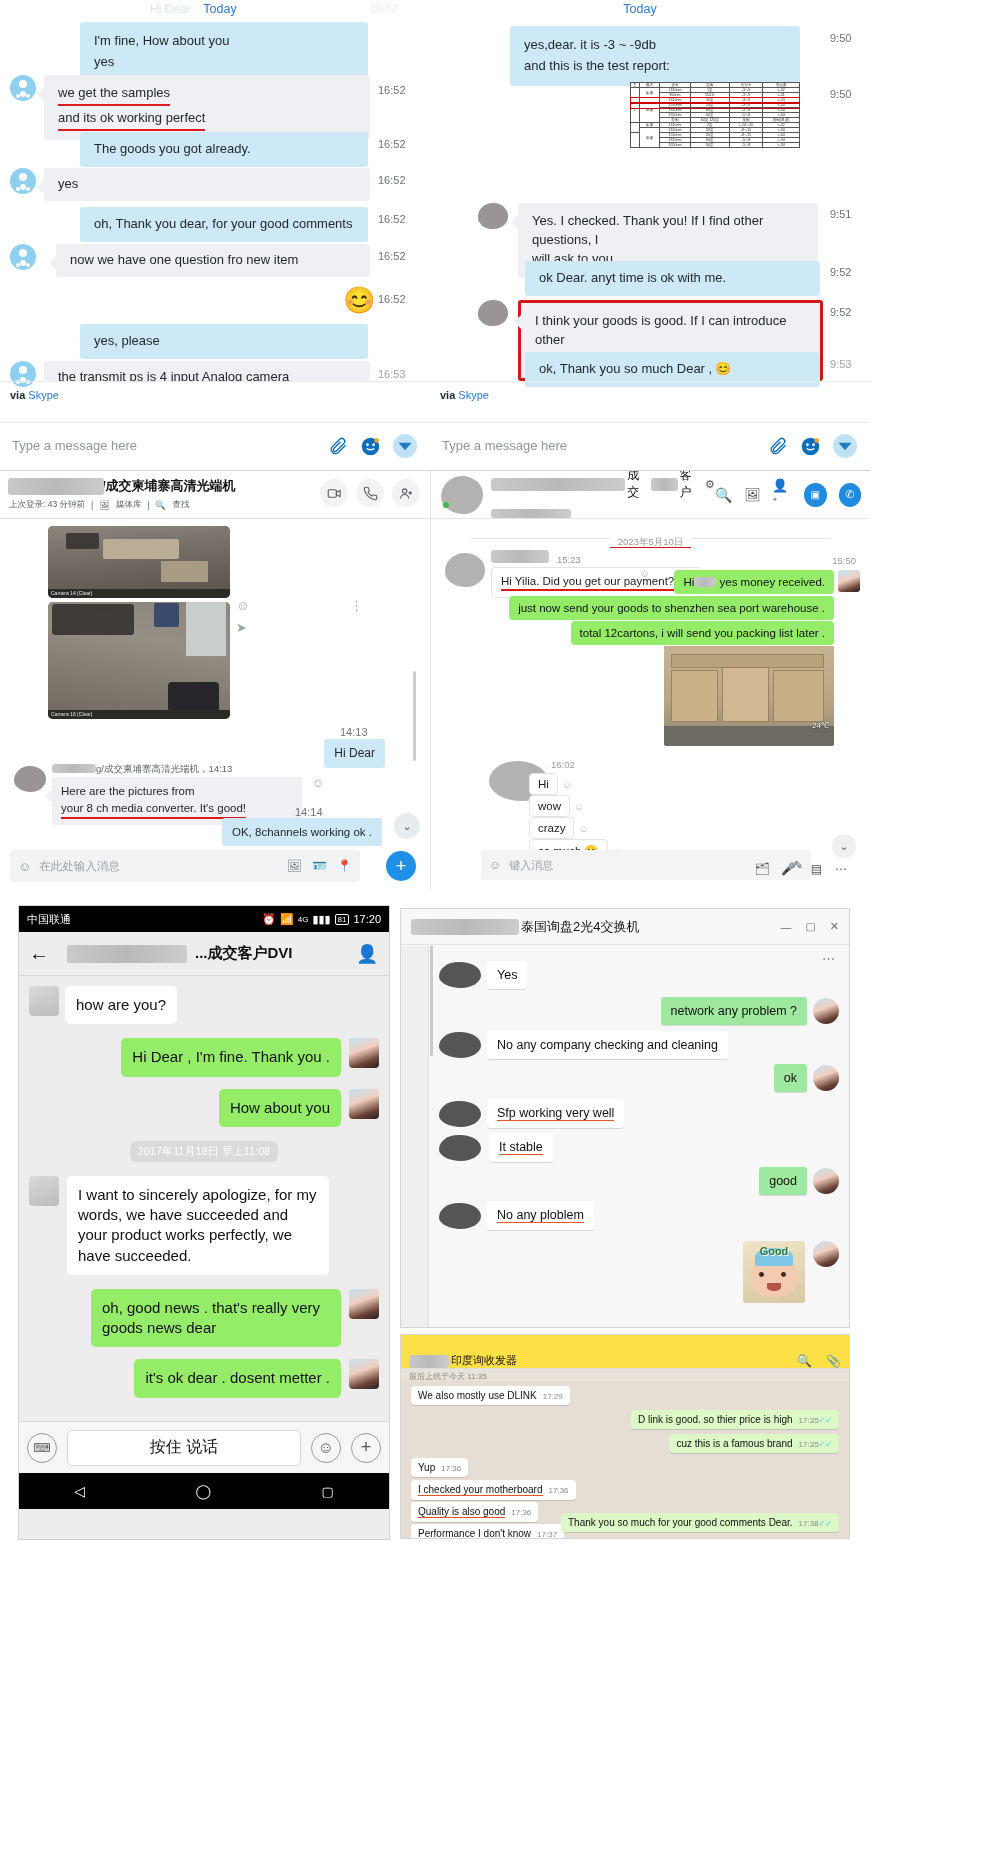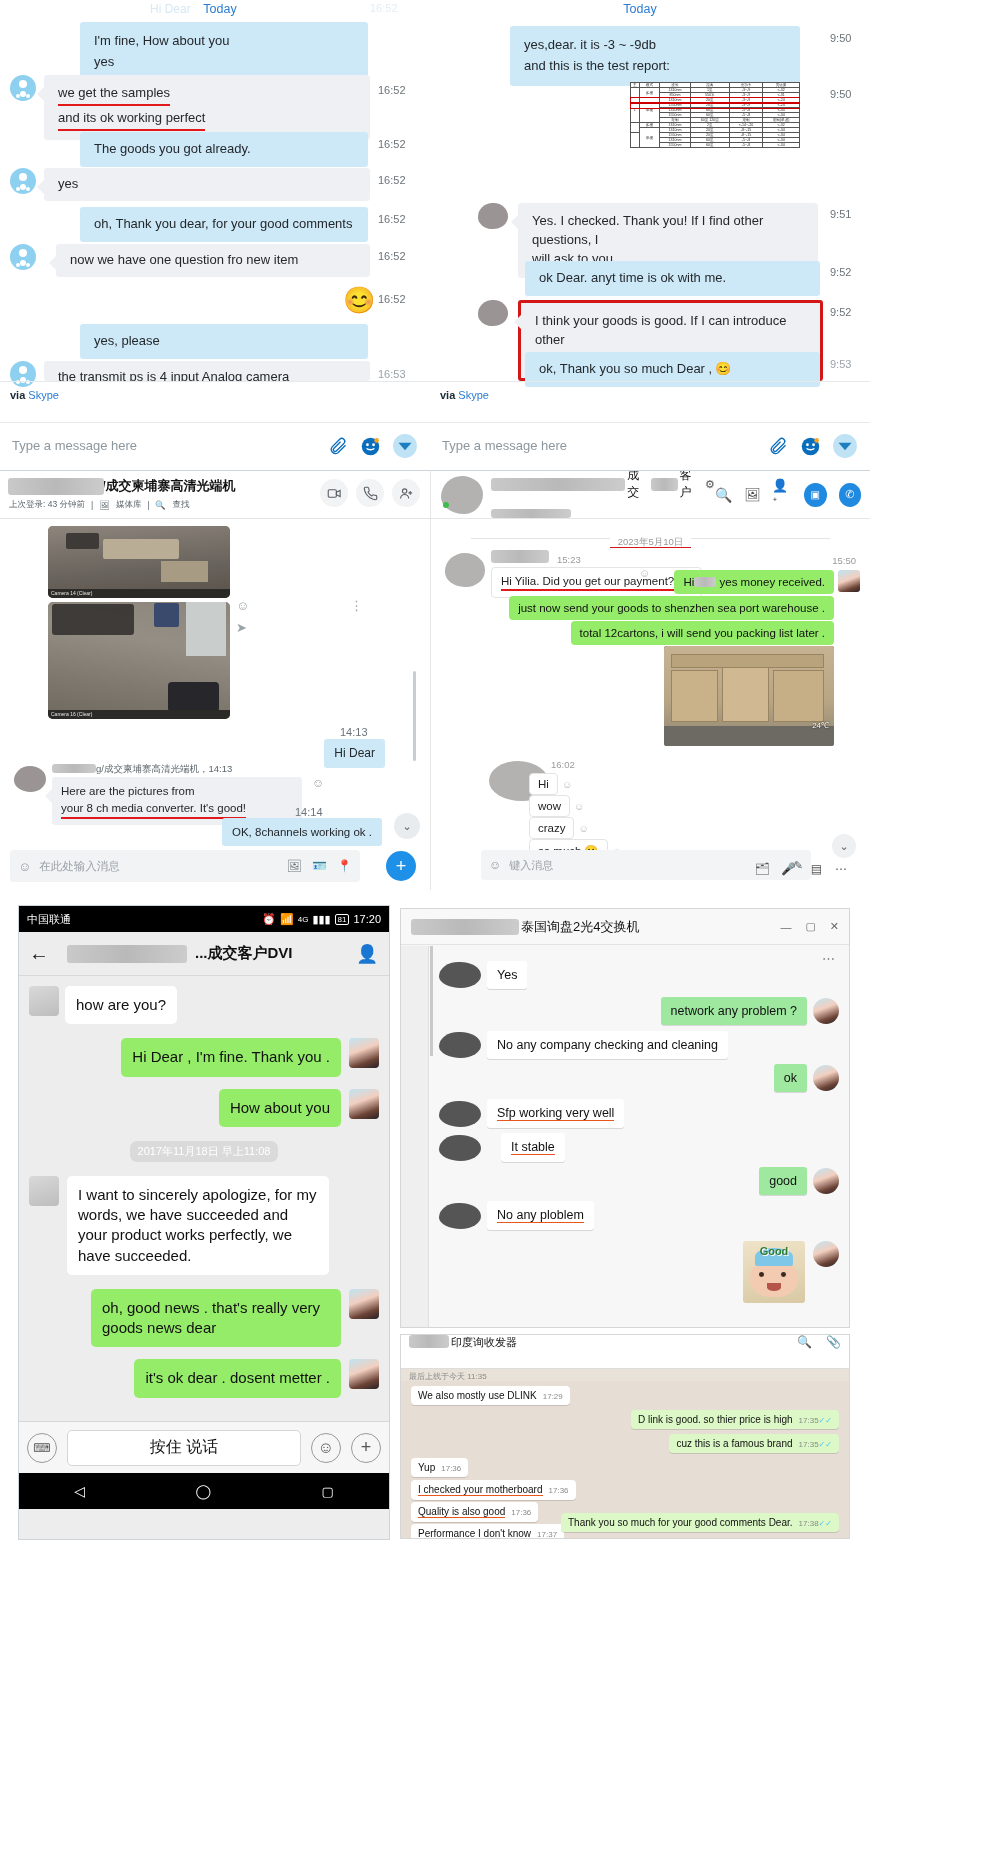--- a/index.html
+++ b/index.html
@@ -88,21 +88,21 @@
   .wa{ background:#f7f7f7;}
   .wa-bub-in{ background:#fff; border-radius:3px; padding:7px 10px; font-size:12.5px; color:#111; display:inline-block; position:relative; box-shadow:0 1px 0.5px rgba(0,0,0,.13);}
   .wa-bub-out{ background:#9fe8a0; border-radius:3px; padding:7px 10px; font-size:12.5px; color:#111; display:inline-block; position:relative; box-shadow:0 1px 0.5px rgba(0,0,0,.13);}
   .wa-blob{ width:42px;height:26px;border-radius:46% 50% 48% 52%/55% 50% 50% 45%; background:#555; display:inline-block; flex:0 0 42px;}
   .wa-av{ width:26px;height:26px;border-radius:50%; flex:0 0 26px;
     background:linear-gradient(160deg,#bfe4f2 0%,#f2cfc0 40%,#6b4336 75%,#2a2026 100%);}
   .or-ul{ border-bottom:1.6px solid #e8561b; display:inline-block;}
 
   
   .wa2{ background:#e9e2d9;}
-  .wa2-head{ background:#ffffff; height:34px; display:flex; align-items:flex-start; padding:0 8px; border-bottom:1px solid #ddd;}
+  .wa2-head{ background:#fde047; height:34px; display:flex; align-items:flex-end; padding:0 8px; border-bottom:1px solid #ddd;}
   .wa2-in{ background:#fff; border-radius:4px; padding:4px 7px; font-size:10px; color:#111; display:inline-block; box-shadow:0 1px 0.5px rgba(0,0,0,.13);}
   .wa2-out{ background:#dcf8c6; border-radius:4px; padding:4px 7px; font-size:10px; color:#111; display:inline-block; box-shadow:0 1px 0.5px rgba(0,0,0,.13);}
   .wa2-t{ font-size:8px; color:#8a8a8a; margin-left:6px;}
   .tick{ color:#4fc3f7; font-size:8px;}
 
   .flexrow{ display:flex; align-items:flex-start; }
 </style>
 </head>
 <body>
 
@@ -640,21 +640,21 @@
   <div class="flexrow" style="position:absolute;right:10px;top:155px;gap:6px;align-items:center;">
     <span class="wa-bub-out">ok</span>
     <span class="wa-av"></span>
   </div>
 
   <div class="flexrow" style="position:absolute;left:38px;top:190px;gap:6px;align-items:center;">
     <span class="wa-blob"></span>
     <span class="wa-bub-in"><span class="or-ul">Sfp working very well</span></span>
   </div>
 
-  <div class="flexrow" style="position:absolute;left:38px;top:224px;gap:20px;align-items:center;">
+  <div class="flexrow" style="position:absolute;left:38px;top:224px;gap:8px;align-items:center;">
     <span class="wa-blob"></span>
     <span class="wa-bub-in"><span class="or-ul">It stable</span></span>
   </div>
 
   <div class="flexrow" style="position:absolute;right:10px;top:258px;gap:6px;align-items:center;">
     <span class="wa-bub-out">good</span>
     <span class="wa-av"></span>
   </div>
 
   <div class="flexrow" style="position:absolute;left:38px;top:292px;gap:6px;align-items:center;">

